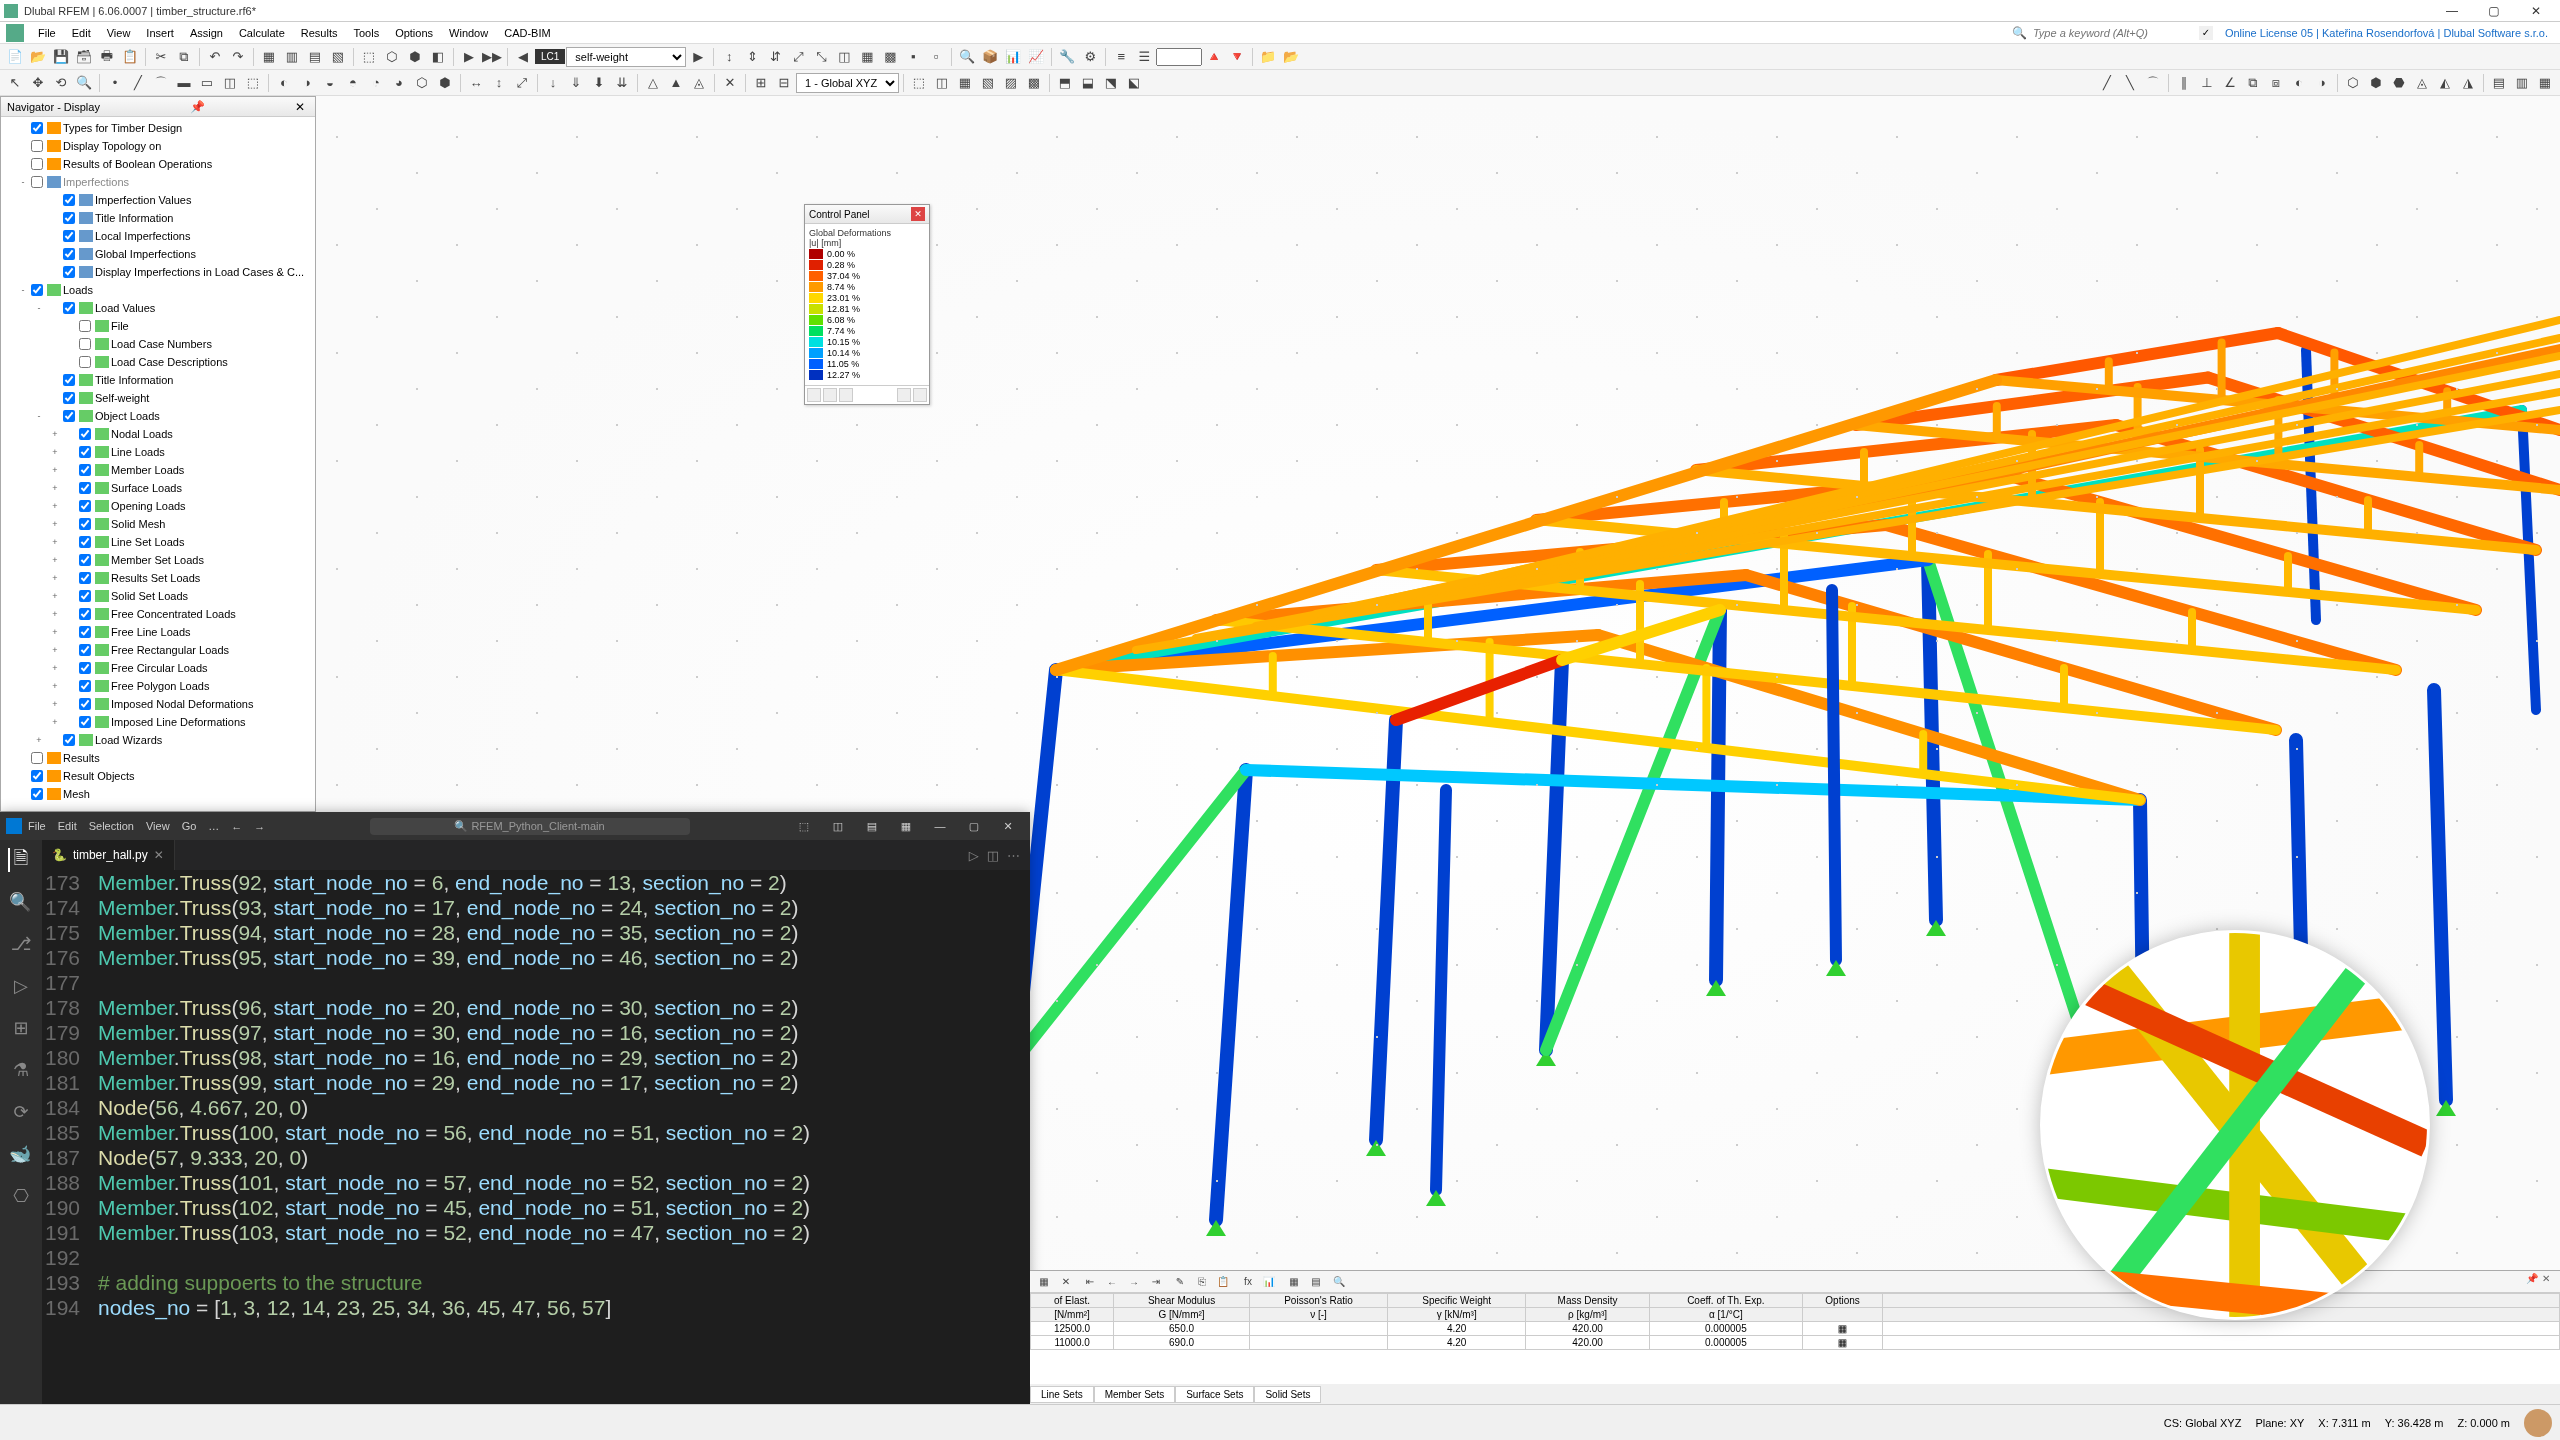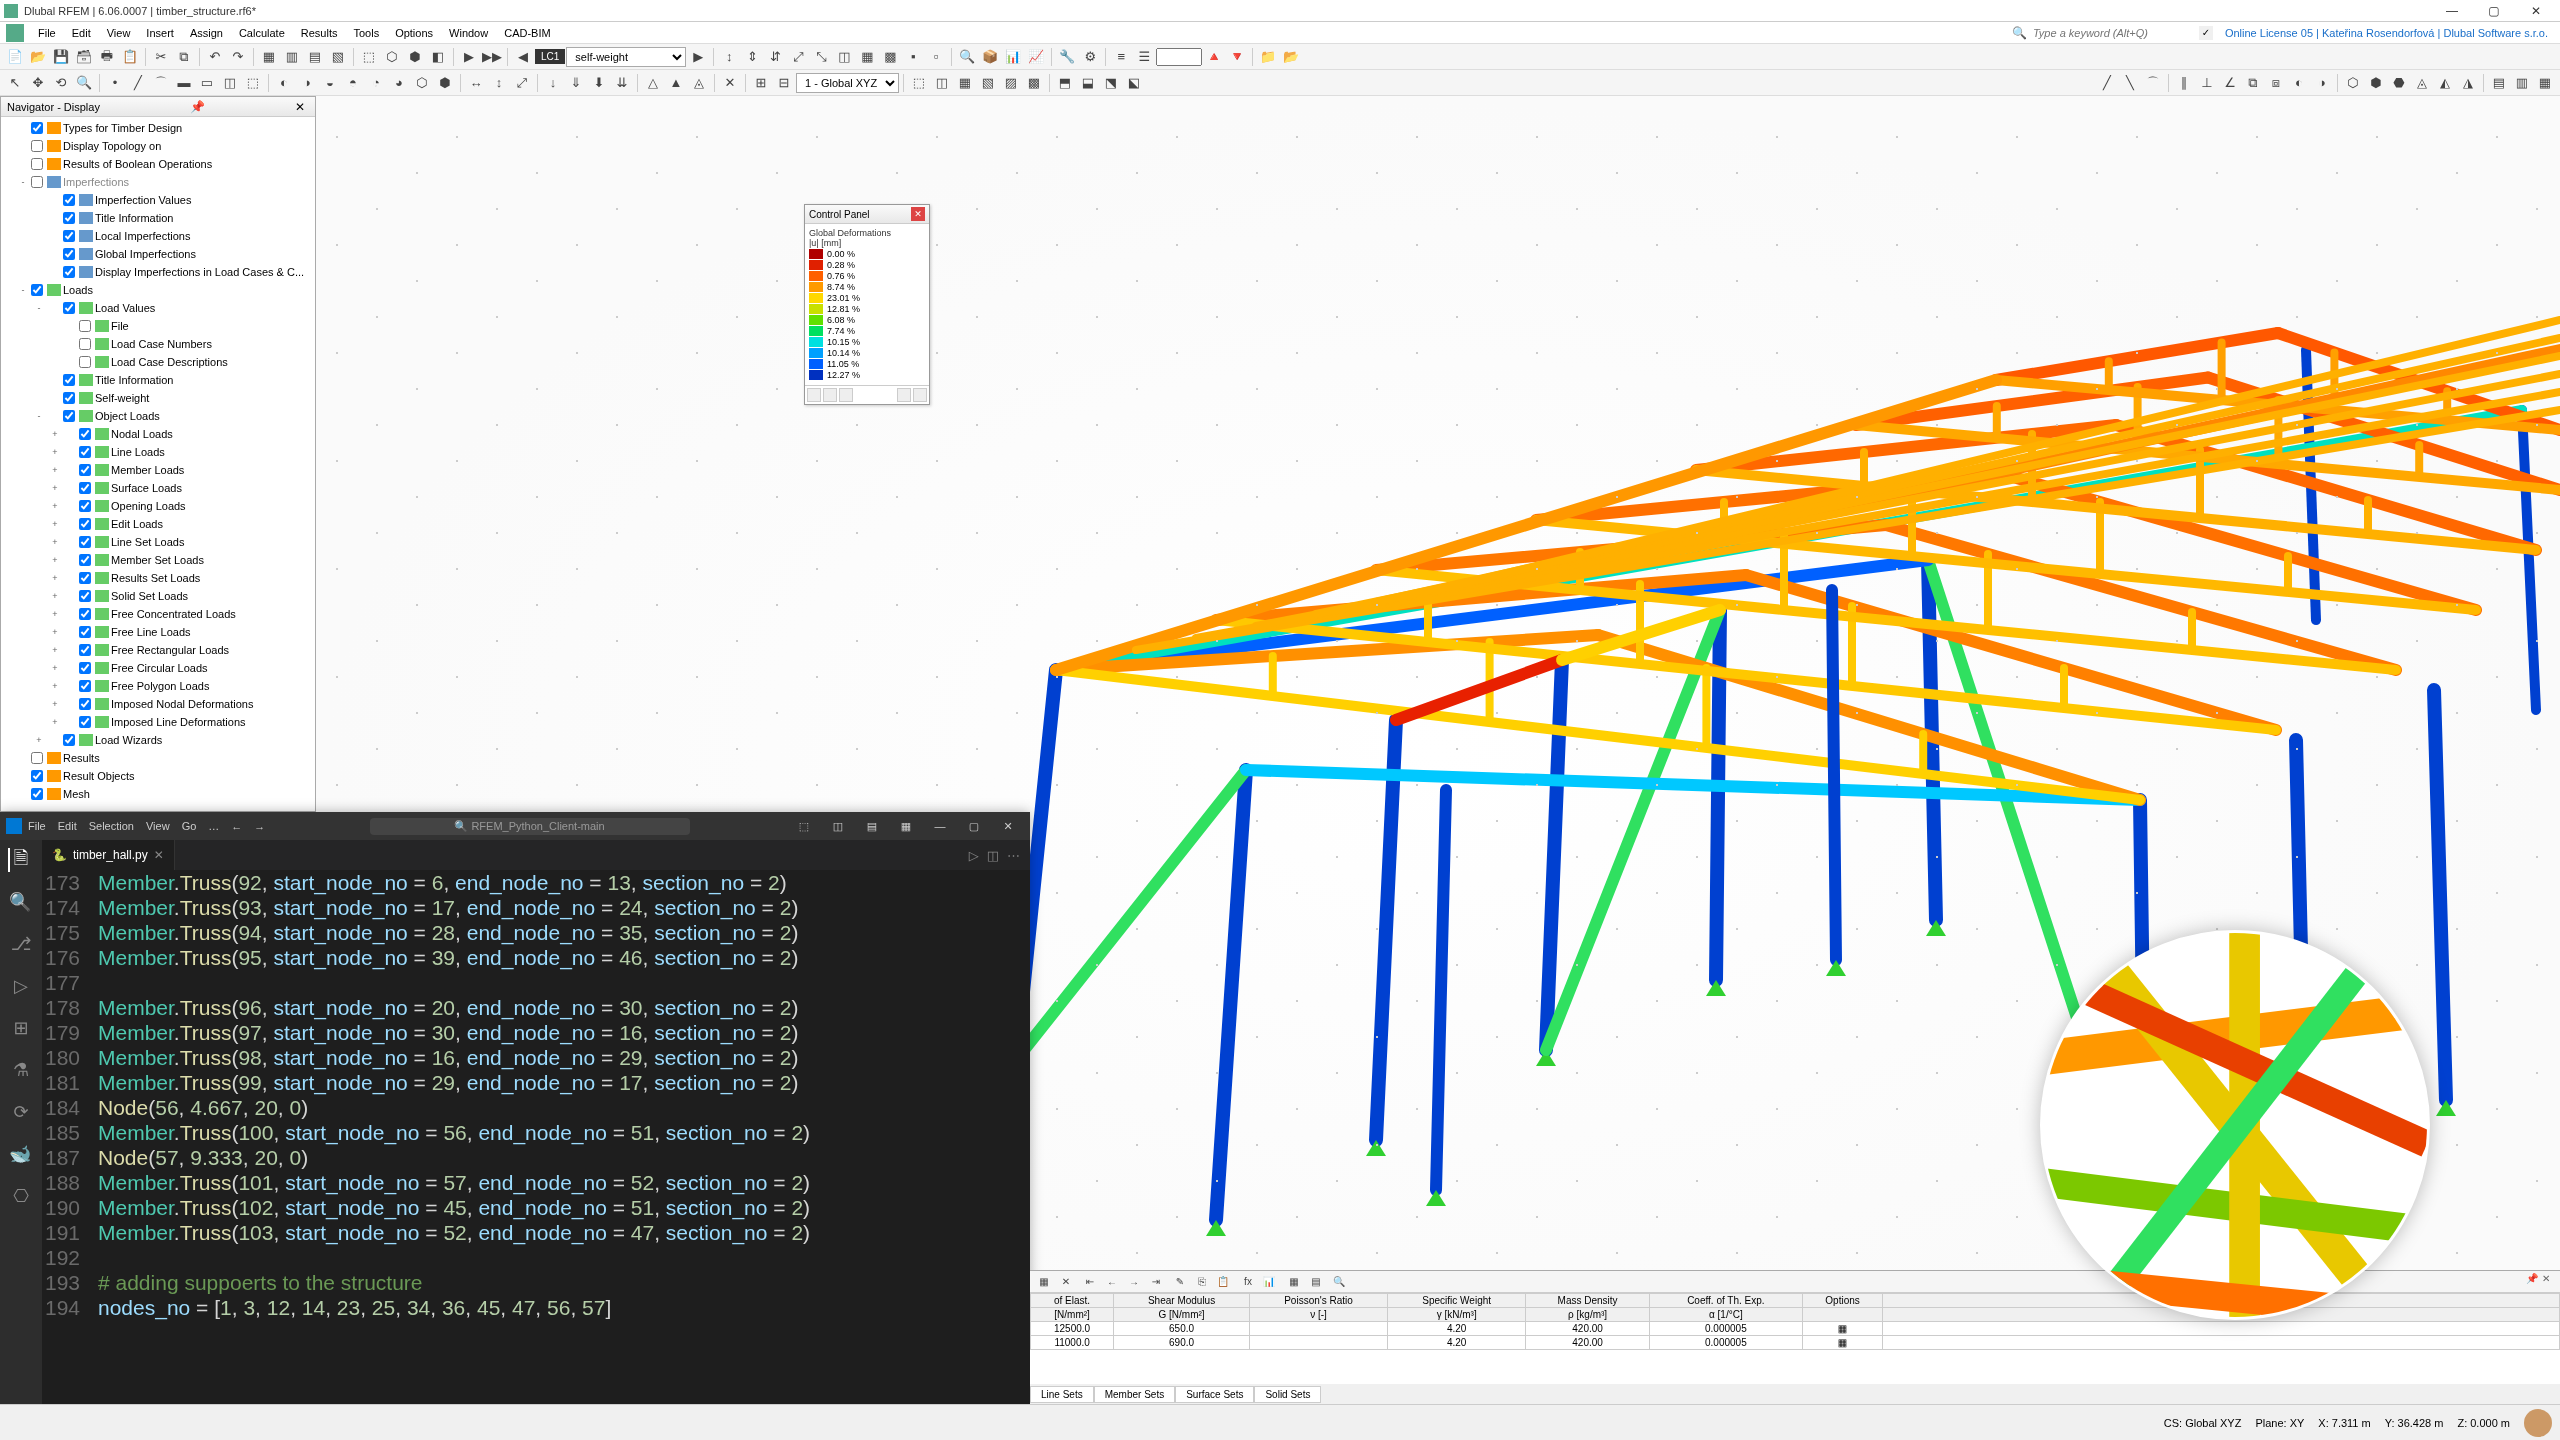--- a/index.html
+++ b/index.html
@@ -438,21 +438,21 @@
         <input type="checkbox" class="inv-check" style="">
         <input type="checkbox" checked="" style="">
         <span class="ricon gn"></span>
         <span>Opening Loads</span>
       </div>
       <div class="row d3">
         <span class="expander">+</span>
         <input type="checkbox" class="inv-check" style="">
         <input type="checkbox" checked="" style="">
         <span class="ricon gn"></span>
-        <span>Edit Loads</span>
+        <span>Solid Mesh</span>
       </div>
       <div class="row d3">
         <span class="expander">+</span>
         <input type="checkbox" class="inv-check" style="">
         <input type="checkbox" checked="" style="">
         <span class="ricon gn"></span>
         <span>Line Set Loads</span>
       </div>
       <div class="row d3">
         <span class="expander">+</span>
@@ -665,21 +665,21 @@
         <div class="legend-row">
           <span class="legend-sw" style="background: rgb(176, 0, 0);"></span>
           <span>0.00 %</span>
         </div>
         <div class="legend-row">
           <span class="legend-sw" style="background: rgb(224, 32, 0);"></span>
           <span>0.28 %</span>
         </div>
         <div class="legend-row">
           <span class="legend-sw" style="background: rgb(255, 96, 0);"></span>
-          <span>0.76 %</span>
+          <span>37.04 %</span>
         </div>
         <div class="legend-row">
           <span class="legend-sw" style="background: rgb(255, 154, 0);"></span>
           <span>8.74 %</span>
         </div>
         <div class="legend-row">
           <span class="legend-sw" style="background: rgb(255, 216, 0);"></span>
           <span>23.01 %</span>
         </div>
         <div class="legend-row">

